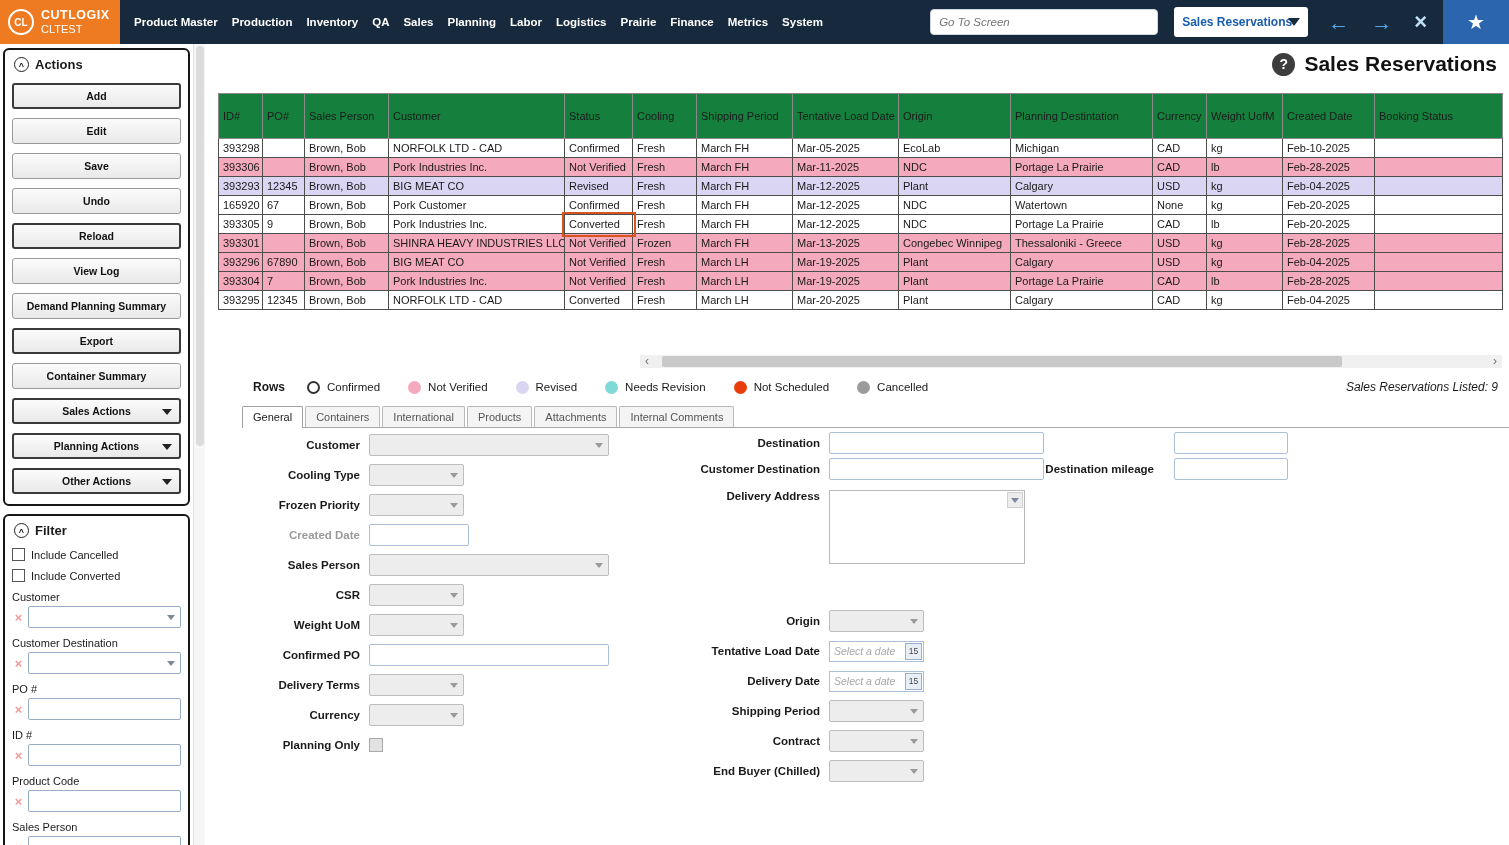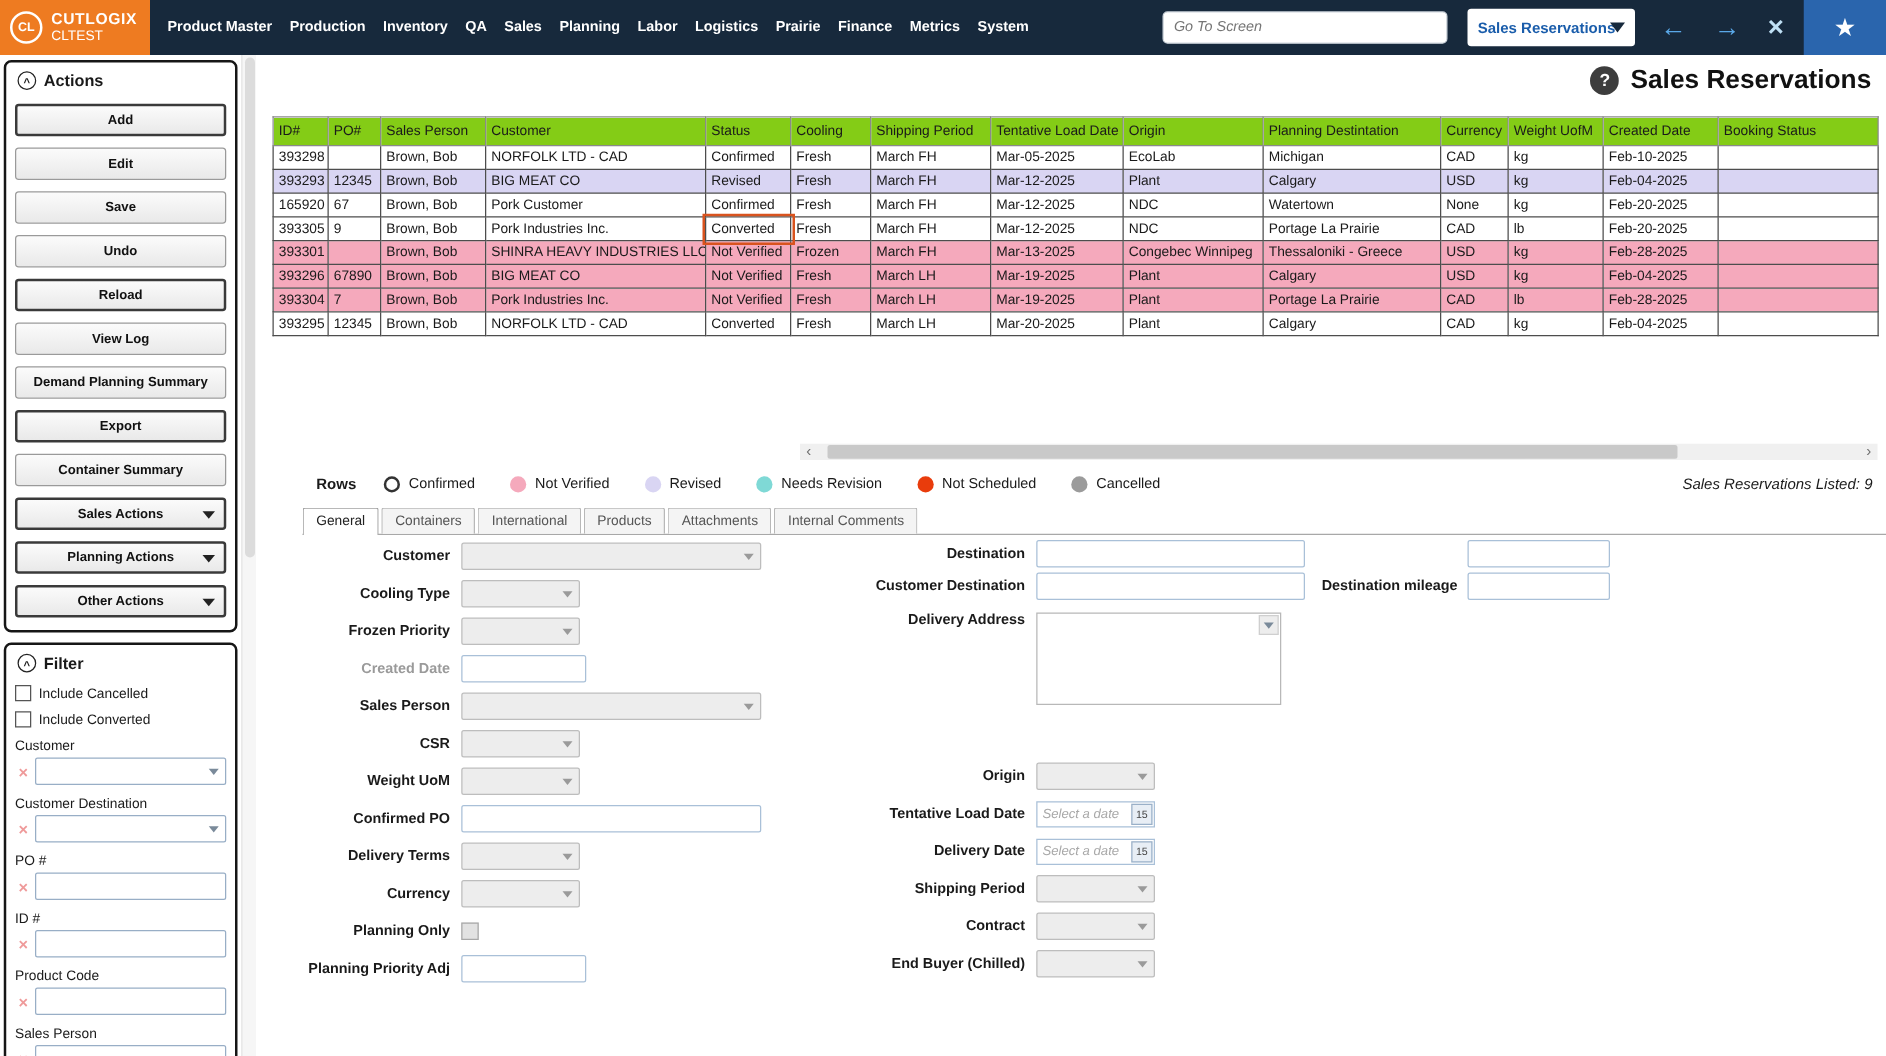--- a/index.html
+++ b/index.html
@@ -58,21 +58,21 @@
 
   
   .main { position:absolute; top:44px; left:205px; width:1304px; height:801px; background:#fff; }
   .page-title { position:absolute; top:8px; right:12px; display:flex; align-items:center; gap:9px; }
   .help-icon { width:23px; height:23px; border-radius:50%; background:#3d3d3d; color:#fff; font-weight:bold;
                display:flex; align-items:center; justify-content:center; font-size:14px; cursor:pointer; }
   .title-text { font-size:21px; font-weight:bold; color:#111; }
 
   .grid-wrap { position:absolute; top:49px; left:13px; width:1284px; }
   table { border-collapse:collapse; width:1284px; table-layout:fixed; font-size:11px; }
-  th { background:#84cc16; border:1px solid #8a8a8a; text-align:left; padding:5px 4px; font-weight:normal;
+  th { background:#15803d; border:1px solid #8a8a8a; text-align:left; padding:16px 4px; font-weight:normal;
        height:20px; white-space:nowrap; overflow:hidden; }
   td { border:1px solid #4d4d4d; padding:1px 4px; height:19px; white-space:nowrap; overflow:hidden; }
   td.status-highlight { outline:2px solid #d9531e; outline-offset:1px; }
 
   .hscroll { position:absolute; top:311px; left:435px; width:862px; height:13px; background:#f0f0f0;
              display:flex; align-items:center; }
   .hs-arrow { width:14px; text-align:center; color:#707070; font-size:12px; line-height:13px; cursor:pointer; flex:0 0 auto; }
   .hs-track { position:relative; flex:1; height:13px; }
   .hs-thumb { position:absolute; left:8px; top:1px; width:680px; height:11px; background:#c9c9c9; border-radius:2px; cursor:pointer; }
 
@@ -96,21 +96,21 @@
   .frow.h26 { height:26px; }
   .frow.tall { height:124px; align-items:flex-start; padding-top:8px; }
   .flabel  { width:142px; text-align:right; font-weight:bold; font-size:11.5px; margin-right:9px; flex:0 0 auto; }
   .flabel2 { width:192px; text-align:right; font-weight:bold; font-size:11.5px; margin-right:9px; flex:0 0 auto; }
   .flabel.disabled { color:#9a9a9a; }
   .combo { position:relative; background:#ededed; border:1px solid #bdbdbd; height:22px; border-radius:2px; flex:0 0 auto; }
   .combo .car { border-top-color:#9a9a9a; }
   .w240 { width:240px; } .w95 { width:95px; } .w100 { width:100px; }
   .w215 { width:215px; } .w114 { width:114px; } 
   .tinput { background:#fff; border:1px solid #a9c0d8; height:22px; border-radius:2px; flex:0 0 auto; }
-  .mileage-label { margin-left:auto; font-weight:bold; font-size:11.5px; margin-right:8px; }
+  .mileage-label { margin-left:auto; font-weight:bold; font-size:11.5px; margin-right:20px; }
   .push-right { margin-left:auto; }
   .datebox { width:95px; height:21px; border:1px solid #a9c0d8; background:#fff; position:relative;
              font-style:italic; color:#a8a8a8; font-size:10.5px; padding:3px 20px 0 4px; flex:0 0 auto; }
   .calicon { position:absolute; right:1px; top:1px; width:17px; height:17px; background:#e8eef5; border:1px solid #9ab0c8;
              font-size:8.5px; font-style:normal; color:#444; display:flex; align-items:center; justify-content:center; cursor:pointer; }
   .addrbox { width:196px; height:74px; background:#fff; border:1px solid #b8b8b8; position:relative; flex:0 0 auto; }
   .addrbox .cbtn { position:absolute; right:1px; top:1px; width:16px; height:16px; background:#ededed; border:1px solid #cfcfcf; }
   .addrbox .cbtn .car { right:3px; top:5px; }
   .gcheck { width:14px; height:14px; background:#e2e2e2; border:1px solid #a8a8a8; flex:0 0 auto; }
 </style>
@@ -291,20 +291,36 @@
               <td>Fresh</td>
               <td>March FH</td>
               <td>Mar-05-2025</td>
               <td>EcoLab</td>
               <td>Michigan</td>
               <td>CAD</td>
               <td>kg</td>
               <td>Feb-10-2025</td>
               <td></td>
             </tr>
+            <tr class="grid-row" style="background: rgb(245, 169, 188);">
+              <td>393306</td>
+              <td></td>
+              <td>Brown, Bob</td>
+              <td>Pork Industries Inc.</td>
+              <td>Not Verified</td>
+              <td>Fresh</td>
+              <td>March FH</td>
+              <td>Mar-11-2025</td>
+              <td>NDC</td>
+              <td>Portage La Prairie</td>
+              <td>CAD</td>
+              <td>lb</td>
+              <td>Feb-28-2025</td>
+              <td></td>
+            </tr>
             <tr class="grid-row" style="background: rgb(217, 213, 243);">
               <td>393293</td>
               <td>12345</td>
               <td>Brown, Bob</td>
               <td>BIG MEAT CO</td>
               <td>Revised</td>
               <td>Fresh</td>
               <td>March FH</td>
               <td>Mar-12-2025</td>
               <td>Plant</td>
@@ -518,24 +534,20 @@
         <div class="frow">
           <span class="flabel">Currency</span>
           <span class="combo w95">
               <span class="car"></span>
             </span>
         </div>
         <div class="frow">
           <span class="flabel">Planning Only</span>
           <span class="gcheck"></span>
         </div>
-        <div class="frow">
-          <span class="flabel">Planning Priority Adj</span>
-          <span class="tinput w100"></span>
-        </div>
       </div>
 
       <div class="fcol-right">
         <div class="frow h26">
           <span class="flabel2">Destination</span>
           <span class="tinput w215"></span>
           <span class="tinput w114 push-right"></span>
         </div>
         <div class="frow h26">
           <span class="flabel2">Customer Destination</span>

